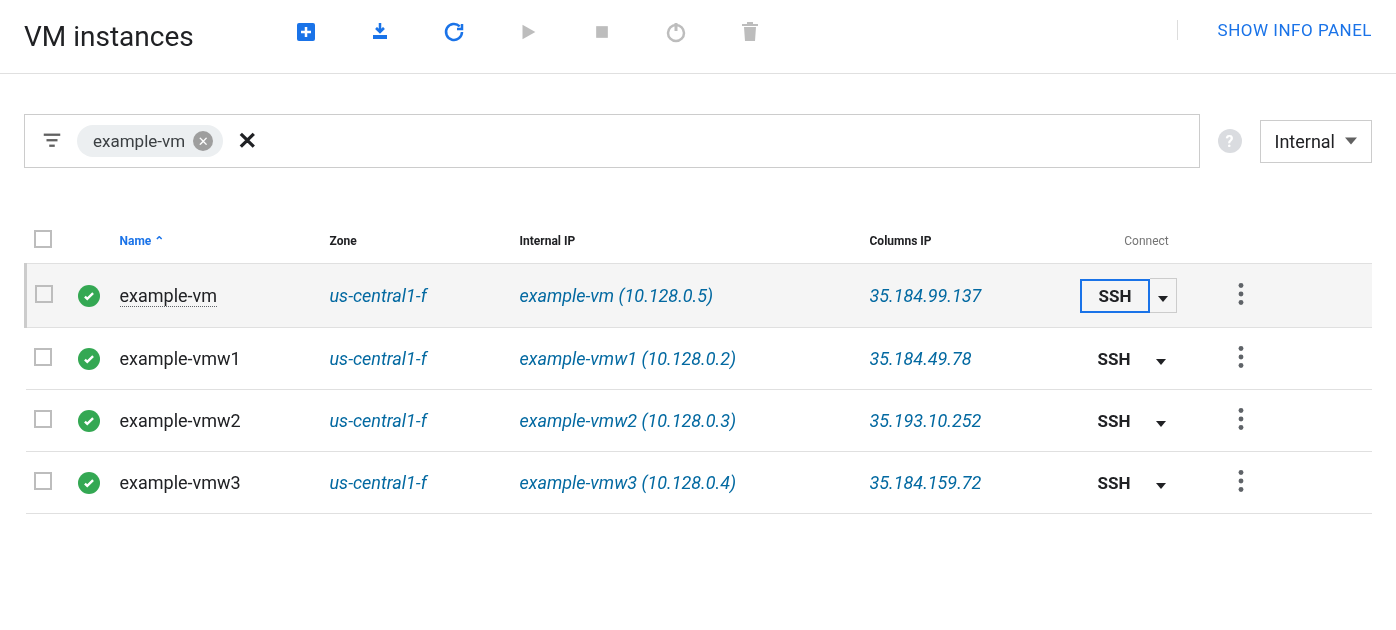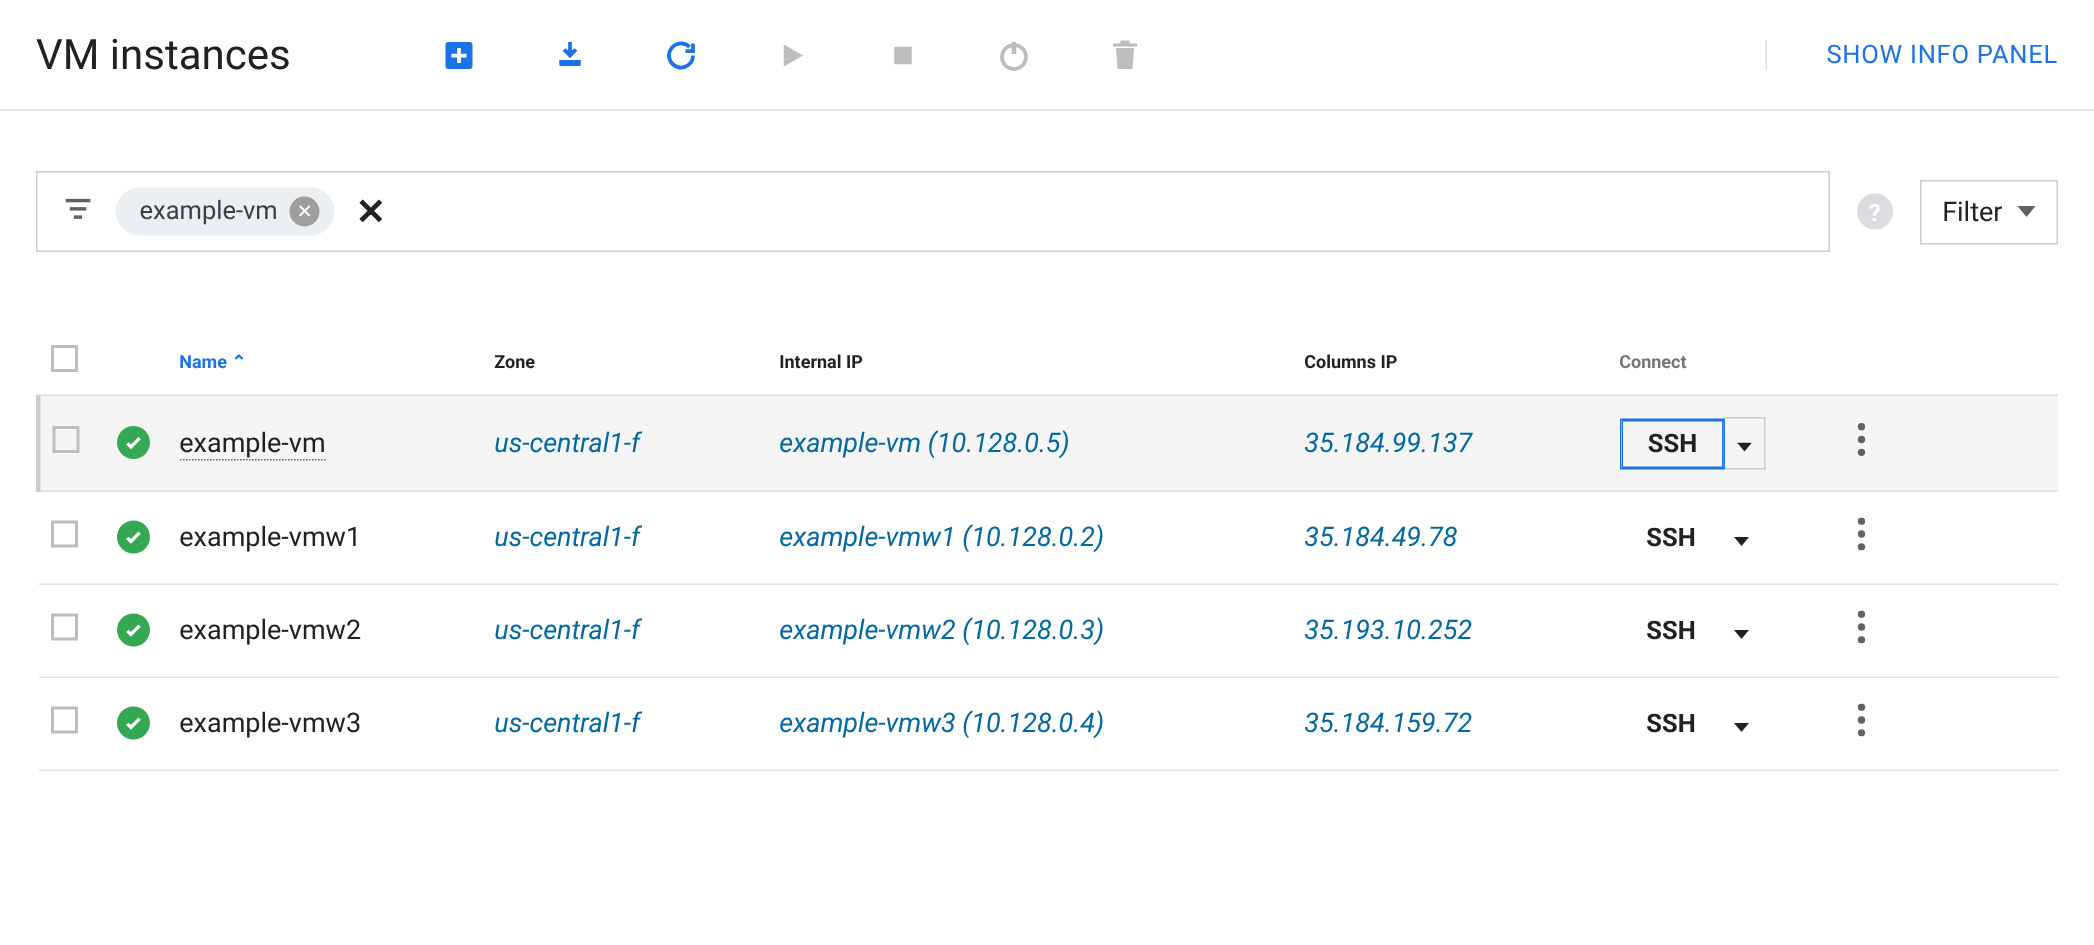--- a/index.html
+++ b/index.html
@@ -1,39 +1,39 @@
 <!DOCTYPE html>
 <html><head>
 <meta charset="utf-8">
 <style>
 * { box-sizing: border-box; margin: 0; padding: 0; }
 body { font-family: Roboto, "Helvetica Neue", Arial, sans-serif; font-size: 14px; color: #202124; background: #fff; width: 1396px; }
 
-.header { display: flex; align-items: center; padding: 20px 24px; border-bottom: 1px solid #e0e0e0; }
+.header { display: flex; align-items: flex-start; padding: 20px 24px; border-bottom: 1px solid #e0e0e0; }
 .title { font-size: 28px; font-weight: 400; flex: 0 0 auto; margin-right: 100px; }
 .toolbar { display: flex; align-items: center; gap: 50px; }
 .toolbar-icon { width: 24px; height: 24px; cursor: pointer; display: flex; align-items: center; justify-content: center; }
 .spacer { flex: 1; }
 .show-info { color: #1a73e8; font-weight: 400; font-size: 17px; letter-spacing: 0.5px; cursor: pointer; border-left: 1px solid #ddd; padding-left: 40px; margin-left: 20px; }
 
 .content { padding: 40px 24px 0; }
 .filter-row { display: flex; align-items: center; gap: 18px; margin-bottom: 50px; }
 .filter-box { flex: 1; border: 1px solid #ccc; display: flex; align-items: center; padding: 10px 16px; gap: 14px; }
 .filter-icon { color: #616161; }
 .chip { background: #eceff1; border-radius: 18px; padding: 6px 10px 6px 16px; display: flex; align-items: center; gap: 8px; font-size: 17px; color: #3c4043; }
 .chip-x { width: 20px; height: 20px; border-radius: 50%; background: #9e9e9e; color: #fff; display: flex; align-items: center; justify-content: center; font-size: 13px; cursor: pointer; }
 .filter-input { border: none; outline: none; font-size: 18px; flex: 1; color: #757575; background: transparent; }
 .filter-clear { font-size: 24px; font-weight: bold; cursor: pointer; color: #202124; }
 .help-icon { width: 24px; height: 24px; border-radius: 50%; background: #dadce0; color: #fff; display: flex; align-items: center; justify-content: center; font-size: 16px; font-weight: bold; }
 .columns-btn { border: 1px solid #ccc; padding: 10px 14px; font-size: 18px; display: flex; align-items: center; gap: 10px; cursor: pointer; }
 
 table { width: 100%; border-collapse: collapse; }
 th { text-align: left; font-weight: 700; font-size: 12px; padding: 12px 8px; border-bottom: 1px solid #e0e0e0; }
 th.name-col { color: #1a73e8; }
-th.connect-col { color: #757575; font-weight: 700; }
+th.connect-col { color: #757575; font-weight: 400; text-align: center; }
 td { padding: 14px 8px; border-bottom: 1px solid #e0e0e0; font-size: 18px; }
 tr.selected { background: #f5f5f5; }
 tr.selected td:first-child { border-left: 3px solid #ccc; }
 .cb { width: 18px; height: 18px; border: 2px solid #bdbdbd; display: inline-block; }
 .status-check { width: 22px; height: 22px; border-radius: 50%; background: #34a853; display: inline-flex; align-items: center; justify-content: center; }
 .status-check svg { width: 14px; height: 14px; }
 .name-link { color: #202124; }
 .name-link.underlined { border-bottom: 1px dotted #5f6368; }
 td.zone, td.iip, td.eip { color: #0369a1; font-style: italic; }
 .ssh-cell { display: flex; align-items: center; gap: 0; }
@@ -114,21 +114,21 @@
           </svg>
       </span>
       <span class="chip">
         <span>example-vm</span>
         <span class="chip-x">✕</span>
       </span>
       <span class="filter-clear">✕</span>
     </div>
     <span class="help-icon">?</span>
     <div class="columns-btn">
-      <span>Filter</span>
+      <span>Internal</span>
       <svg width="12" height="12" viewBox="0 0 10 6">
           <path d="M0 0l5 6 5-6z" fill="#616161"></path>
         </svg>
     </div>
   </div>
 
   <table>
     <thead>
       <tr>
         <th class="cb-col"><span class="cb"></span></th>

